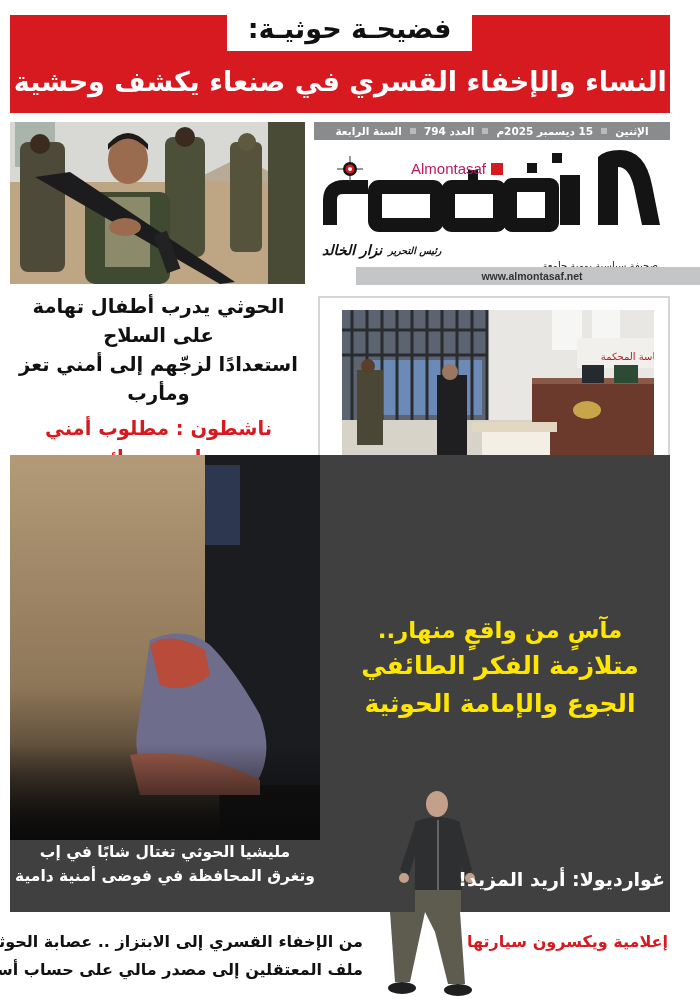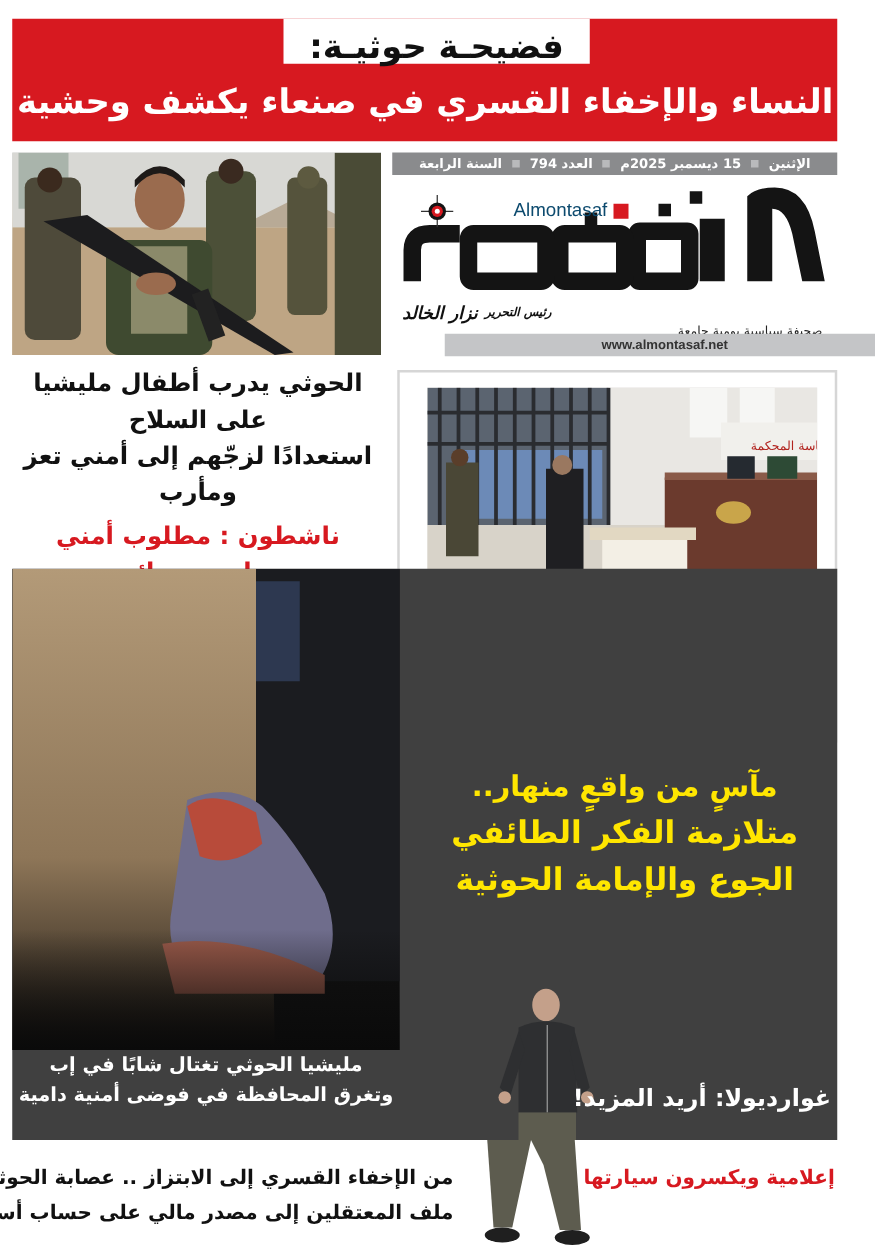--- a/index.html
+++ b/index.html
@@ -3,32 +3,32 @@
   <meta charset="utf-8">
   <style>
     * { box-sizing: border-box; margin: 0; padding: 0; }
     html, body { width: 700px; height: 1002px; background: #ffffff; overflow: hidden; }
     body { position: relative; font-family: "DejaVu Sans", sans-serif; direction: rtl; }
 
     .abs { position: absolute; }
 
     
     .top-banner { left: 10px; top: 15px; width: 660px; height: 98px; background: #d71920; }
-    .kicker-box { left: 227px; top: 15px; width: 245px; height: 36px; background: #ffffff; display: flex; align-items: flex-end; justify-content: center; }
+    .kicker-box { left: 227px; top: 15px; width: 245px; height: 36px; background: #ffffff; display: flex; align-items: flex-start; justify-content: center; }
     .kicker-text { font-family: "DejaVu Sans", sans-serif; font-weight: bold; font-size: 27px; color: #111; line-height: 1; }
     .main-headline { left: 10px; top: 52px; width: 660px; height: 58px; display: flex; align-items: center; justify-content: center; }
     .main-headline span { font-family: "DejaVu Sans", sans-serif; font-weight: bold; font-size: 27px; color: #ffffff; letter-spacing: -1.2px; white-space: nowrap; }
 
     
     .dateline { left: 314px; top: 122px; width: 356px; height: 18px; background: #8a8b8d; display: flex; align-items: center; justify-content: center; gap: 8px; color: #fff; font-size: 10.5px; font-weight: bold; }
     .dateline .sq { width: 6px; height: 6px; background: #b9babc; display: inline-block; }
     .masthead { left: 314px; top: 140px; width: 356px; height: 150px; }
     .brand-en { position: absolute; left: 97px; top: 20px; display: flex; align-items: center; gap: 5px; }
     .brand-en .redsq { width: 12px; height: 12px; background: #d71920; }
-    .brand-en span { font-family: "Liberation Sans", sans-serif; font-size: 15px; color: #0c4a6e; direction: ltr; }
+    .brand-en span { font-family: "Liberation Sans", sans-serif; font-size: 15px; color: #be185d; direction: ltr; }
     .target-icon { position: absolute; left: 23px; top: 16px; width: 26px; height: 26px; }
     .logo-ar { position: absolute; left: 6px; top: 5px; width: 345px; height: 90px; }
     .tagline { position: absolute; right: 12px; top: 104px; font-size: 10px; color: #222; margin-top: 16px; }
     .editor { position: absolute; left: 8px; top: 102px; display: flex; align-items: center; gap: 6px; }
     .editor .lbl { font-size: 9.5px; font-weight: bold; font-style: italic; color: #111; }
     .editor .name { font-family: "DejaVu Serif", serif; font-size: 14px; font-style: italic; font-weight: bold; color: #111; }
     .url-bar { position: absolute; left: 2px; top: 127px; width: 352px; height: 18px; background: #c4c5c7; display: flex; align-items: center; justify-content: center; margin-left: 40px; }
     .url-bar span { font-family: "Liberation Sans", sans-serif; font-size: 10.5px; color: #333; direction: ltr; font-weight: bold; }
 
     
@@ -97,21 +97,21 @@
     <ellipse cx="118" cy="38" rx="20" ry="24" fill="#9a6b4e"></ellipse>
     <path d="M98 28 Q118 5 138 28 L138 22 Q118 0 98 22 Z" fill="#1e1a18"></path>
 
     <path d="M25 55 L60 50 L225 160 L210 162 Z" fill="#1c1c1e"></path>
     <rect x="150" y="110" width="14" height="40" fill="#222" transform="rotate(-20 157 130)"></rect>
     <ellipse cx="115" cy="105" rx="16" ry="9" fill="#9a6b4e"></ellipse>
   </svg>
 </div>
 
 <div class="abs story1">
-  <div class="h">الحوثي يدرب أطفال مليشيا على السلاح</div>
+  <div class="h">الحوثي يدرب أطفال تهامة على السلاح</div>
   <div class="h">استعدادًا لزجّهم إلى أمني تعز ومأرب</div>
   <div class="r">ناشطون : مطلوب أمني يمارس جرائم</div>
   <div class="r" style="margin-top:0">جسيمة تحت حماية قيادات محور تعز</div>
 </div>
 
 <div class="abs dateline">
   <span>الإثنين</span>
   <span class="sq"></span>
   <span>15 ديسمبر 2025م</span>
   <span class="sq"></span>

